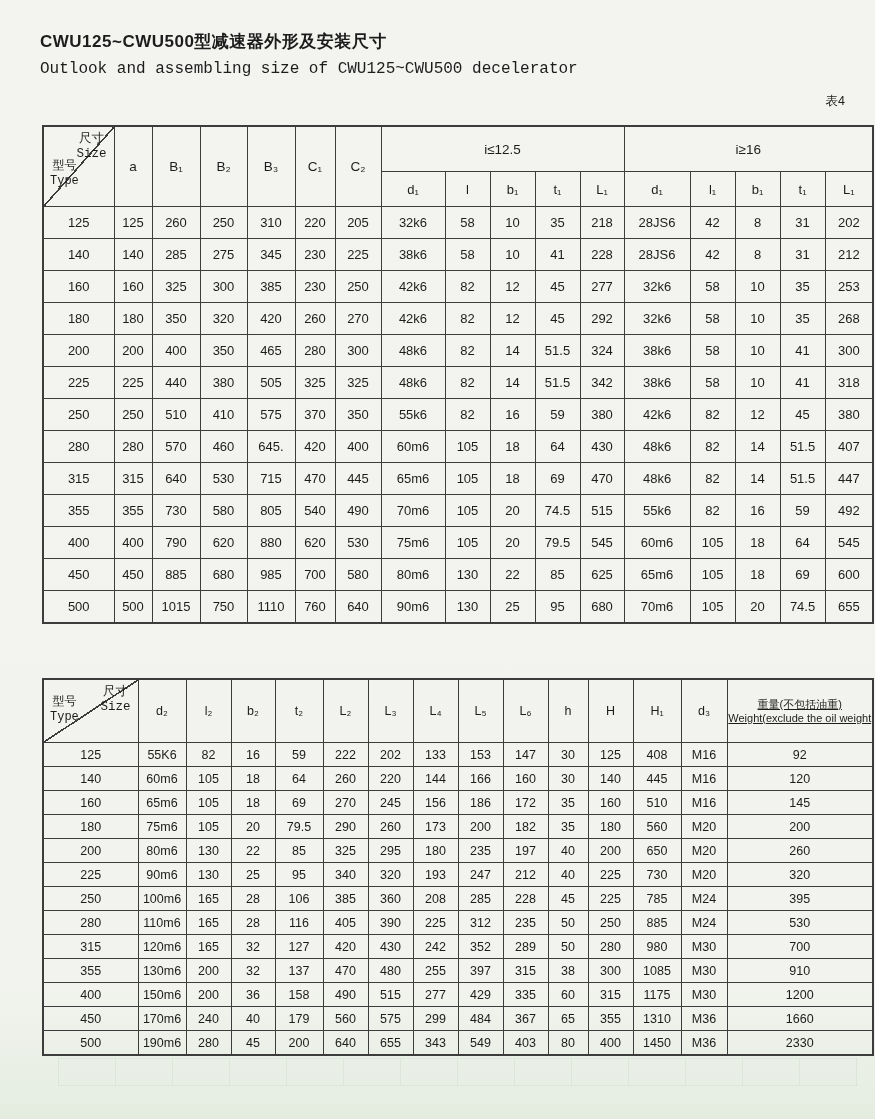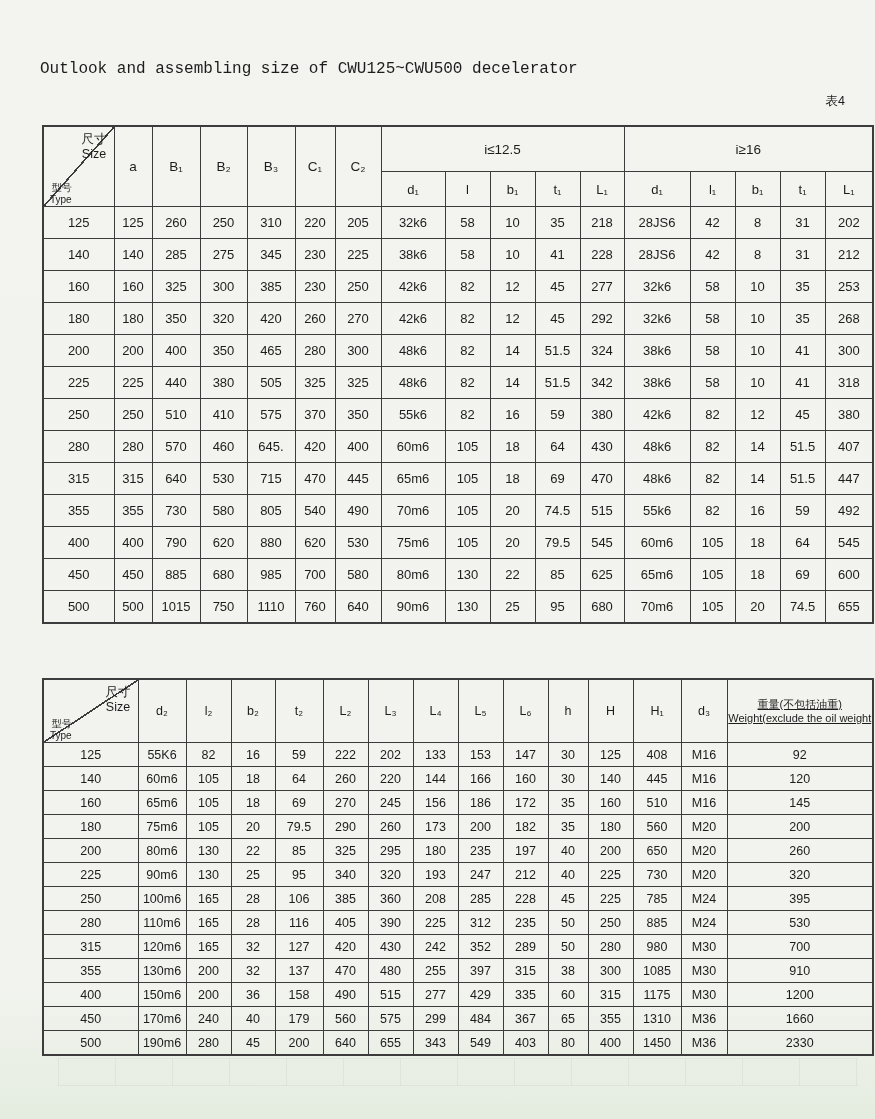--- a/index.html
+++ b/index.html
@@ -26,43 +26,45 @@
   #t1 tbody td{height:31px;}
 
   #t2{position:absolute;left:42px;top:678px;width:830px;font-size:12.5px;}
   #t2 thead th{height:62px;}
   #t2 tbody td{height:23px;}
 
   .corner{position:relative;
     background-image:linear-gradient(to bottom right,
       transparent calc(50% - 0.8px), #3c3c3c calc(50% - 0.8px),
       #3c3c3c calc(50% + 0.8px), transparent calc(50% + 0.8px));
+    font-family:Liberation Mono, monospace;
   }
   .corner .tr-lab{position:absolute;top:5px;right:7px;text-align:center;line-height:1.2;font-size:12.5px;}
-  .corner .bl-lab{position:absolute;bottom:0;left:6px;text-align:right;line-height:1.2;font-size:10px;}
+  .corner .bl-lab{position:absolute;bottom:18px;left:6px;text-align:center;line-height:1.2;font-size:12px;}
   .corner .lab2{display:block;}
 
   .wt-head{font-size:11px;line-height:1.3;text-decoration:underline;}
 
   .bleed{
     position:absolute;left:58px;top:1058px;width:800px;height:26px;
     opacity:.45;
     background:
       repeating-linear-gradient(to right,
         rgba(190,205,185,.55) 0 1px, rgba(238,242,235,.55) 1px 57px),
       linear-gradient(rgba(222,232,218,.5), rgba(222,232,218,.5));
     border-top:1px solid rgba(185,200,180,.5);
     border-bottom:1px solid rgba(185,200,180,.5);
   }
 </style>
 </head>
 <body>
 
 <div class="page">
 
+  <div class="title-zh">CWU125~CWU500型减速器外形及安装尺寸</div>
   <div class="title-en">Outlook and assembling size of CWU125~CWU500 decelerator</div>
   <div class="table-tag">表4</div>
 
   <table id="t1">
     <colgroup>
       <col style="width:71px">
         <col style="width:38px">
         <col style="width:48px">
         <col style="width:47px">
       <col style="width:48px">

